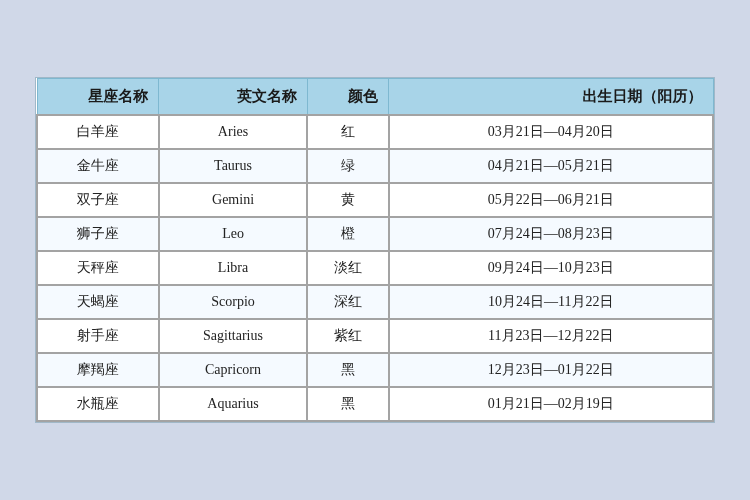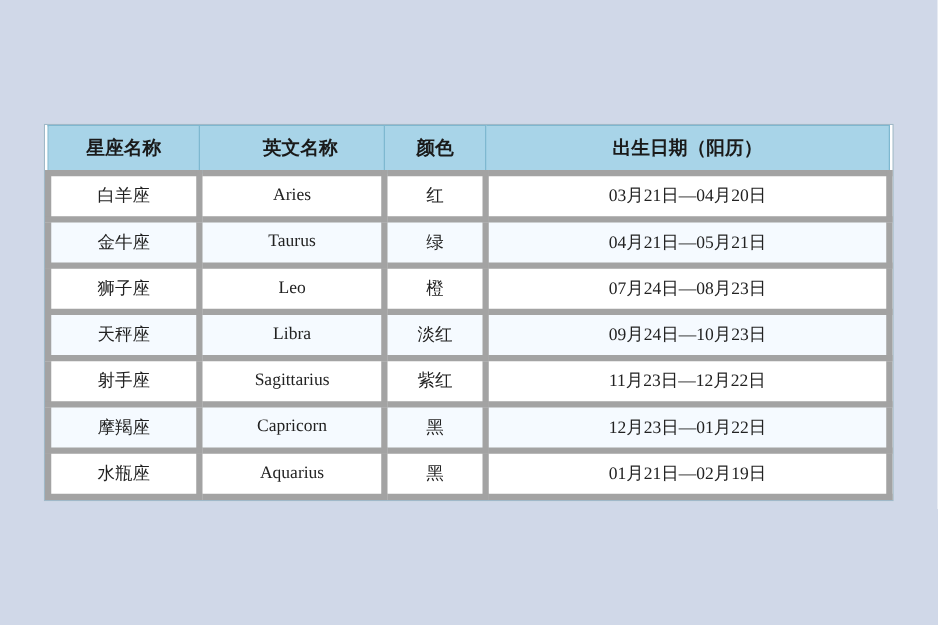--- a/index.html
+++ b/index.html
@@ -29,36 +29,36 @@
       border-collapse: collapse;
     }
 
     thead tr {
       background-color: #a8d4e8;
     }
 
     thead th {
       border: 1px solid #7eb8d0;
       padding: 8px 10px;
-      text-align: center;
+      text-align: right;
       font-size: 15px;
       font-weight: bold;
       color: #1a1a1a;
     }
 
     tbody tr {
       background-color: #ffffff;
     }
 
     tbody tr:nth-child(even) {
       background-color: #f5faff;
     }
 
     tbody td {
-      border: 5px solid #a3a3a3;
+      border: 2px solid #a3a3a3;
       padding: 7px 10px;
       text-align: center;
       font-size: 14px;
       color: #222222;
     }
 
     .col-zh { width: 18%; }
     .col-en { width: 22%; padding-left: 23px; }
     .col-color { width: 12%; }
     .col-date { width: 48%; }
@@ -83,30 +83,42 @@
           <td>红</td>
           <td>03月21日—04月20日</td>
         </tr>
         <tr>
           <td>金牛座</td>
           <td>Taurus</td>
           <td>绿</td>
           <td>04月21日—05月21日</td>
         </tr>
         <tr>
+          <td>双子座</td>
+          <td>Gemini</td>
+          <td>黄</td>
+          <td>05月22日—06月21日</td>
+        </tr>
+        <tr>
           <td>狮子座</td>
           <td>Leo</td>
           <td>橙</td>
           <td>07月24日—08月23日</td>
         </tr>
         <tr>
           <td>天秤座</td>
           <td>Libra</td>
           <td>淡红</td>
           <td>09月24日—10月23日</td>
+        </tr>
+        <tr>
+          <td>天蝎座</td>
+          <td>Scorpio</td>
+          <td>深红</td>
+          <td>10月24日—11月22日</td>
         </tr>
         <tr>
           <td>射手座</td>
           <td>Sagittarius</td>
           <td>紫红</td>
           <td>11月23日—12月22日</td>
         </tr>
         <tr>
           <td>摩羯座</td>
           <td>Capricorn</td>

